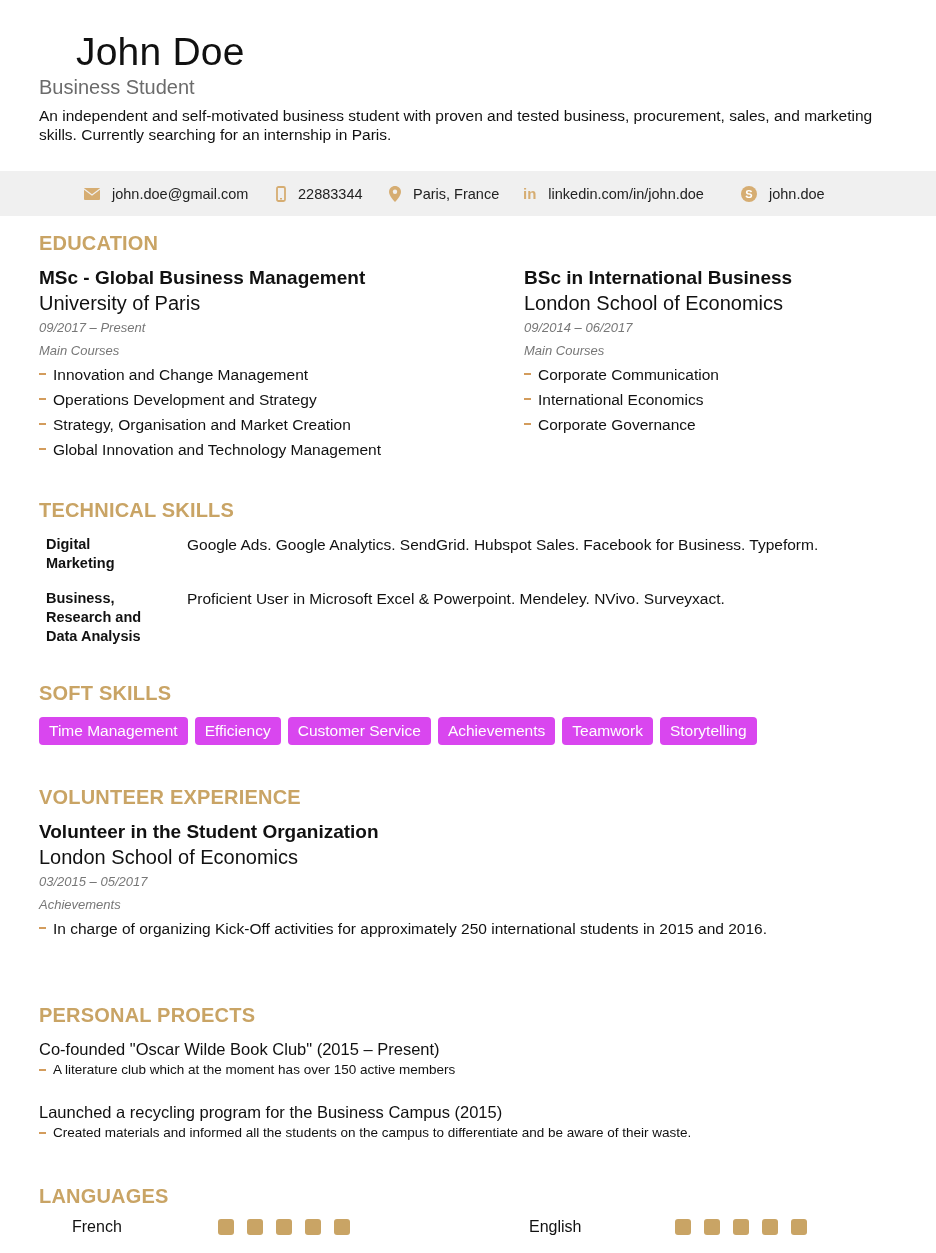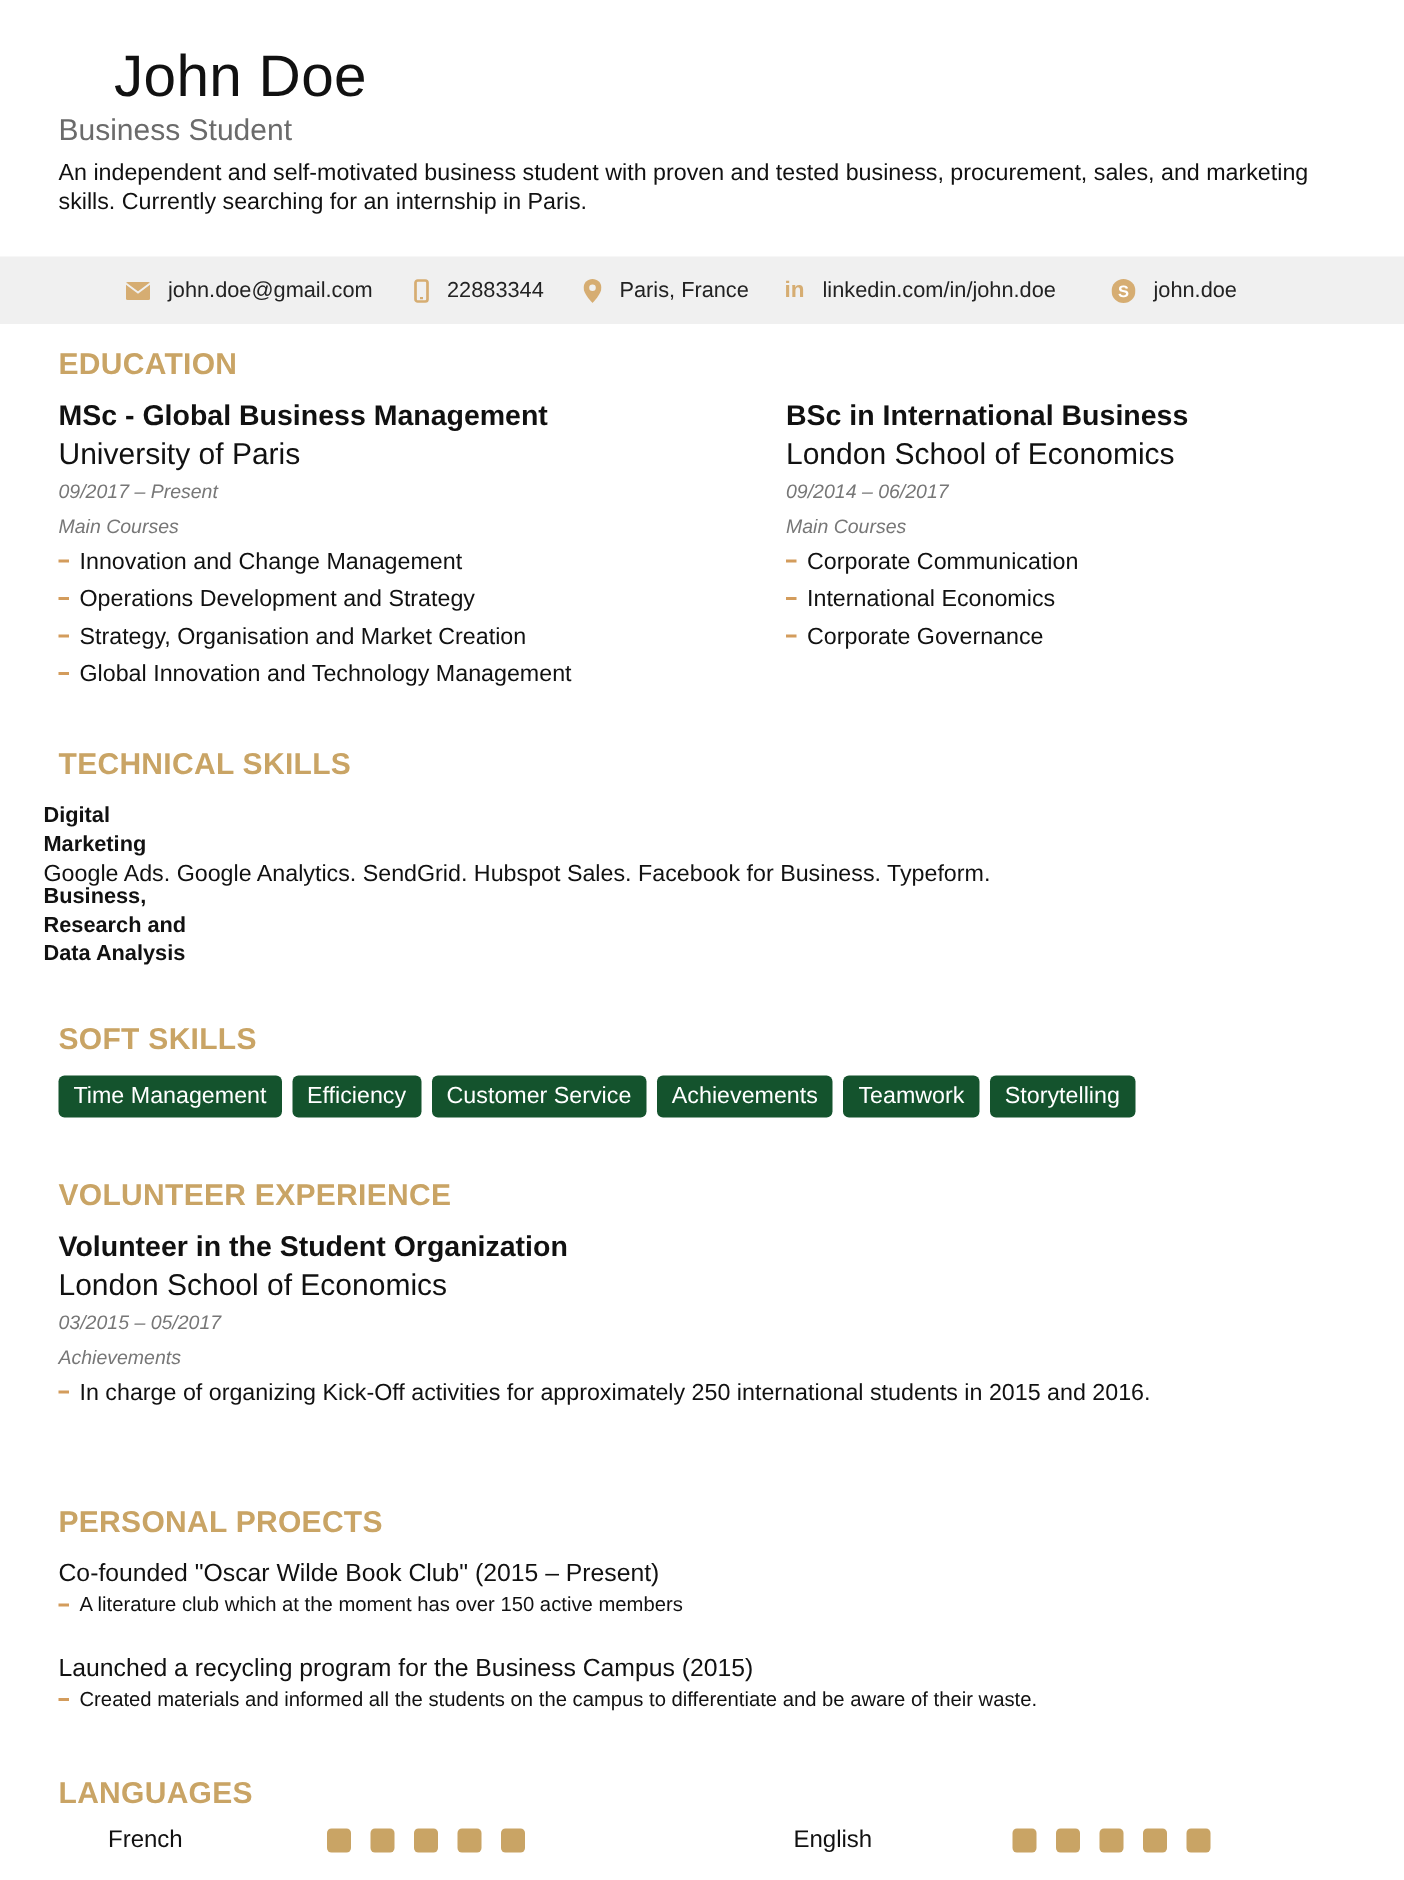--- a/index.html
+++ b/index.html
@@ -18,26 +18,26 @@
   .section-title { position: absolute; left: 39px; font-size: 20px; font-weight: 700; color: #c9a465; letter-spacing: 0.2px; }
 
   .edu-col { position: absolute; top: 266px; width: 420px; }
   .edu-degree { font-size: 19px; font-weight: 700; color: #111; line-height: 24px; }
   .edu-school { font-size: 20px; color: #111; line-height: 26px; }
   .meta { font-size: 13px; font-style: italic; color: #777; line-height: 23px; }
   .bullets { list-style: none; }
   .bullets li { position: relative; padding-left: 14px; font-size: 15.5px; line-height: 25px; color: #111; }
   .bullets li .dash { position: absolute; left: 0; top: 11px; width: 7px; height: 2px; background: #d39c5c; }
 
-  .skill-row { position: absolute; left: 29px; width: 860px; display: flex; flex-direction: column; }
+  .skill-row { position: absolute; left: 46px; width: 860px; display: flex; }
   .skill-label { width: 141px; font-size: 14.5px; font-weight: 700; line-height: 19px; color: #111; }
   .skill-value { font-size: 15.5px; line-height: 19px; color: #111; }
 
   .tags { position: absolute; left: 39px; top: 717px; display: flex; gap: 7px; }
-  .tag { background: #14532d; color: #fff; font-size: 15.5px; height: 28px; line-height: 28px; padding: 0 10px; border-radius: 4px; }
+  .tag { background: #d946ef; color: #fff; font-size: 15.5px; height: 28px; line-height: 28px; padding: 0 10px; border-radius: 4px; }
 
   .vol { position: absolute; left: 39px; top: 820px; width: 860px; }
   .proj-title { font-size: 16.5px; color: #111; line-height: 22px; }
   .proj-desc li { font-size: 13.5px; line-height: 19px; }
   .proj-desc li .dash { top: 9px; }
 
   .lang-row { position: absolute; top: 1218px; display: flex; align-items: center; margin-left: 33px; }
   .lang-name { font-size: 16px; color: #111; width: 146px; }
   .dots { display: flex; gap: 13px; }
   .dot { width: 16px; height: 16px; border-radius: 3px; background: #c9a465; }
@@ -119,20 +119,21 @@
   </ul>
 </div>
 
 <div class="section-title" style="top:499px">TECHNICAL SKILLS</div>
 <div class="skill-row" style="top:535px">
   <div class="skill-label" style="width:100px;margin-right:41px">Digital Marketing</div>
   <div class="skill-value">Google Ads. Google Analytics. SendGrid. Hubspot Sales. Facebook for Business. Typeform.</div>
 </div>
 <div class="skill-row" style="top:589px">
   <div class="skill-label" style="width:110px;margin-right:31px">Business, Research and Data Analysis</div>
+  <div class="skill-value">Proficient User in Microsoft Excel &amp; Powerpoint. Mendeley. NVivo. Surveyxact.</div>
 </div>
 
 <div class="section-title" style="top:682px">SOFT SKILLS</div>
 <div class="tags">
   <span class="tag">Time Management</span>
   <span class="tag">Efficiency</span>
   <span class="tag">Customer Service</span>
   <span class="tag">Achievements</span>
   <span class="tag">Teamwork</span>
   <span class="tag">Storytelling</span>

